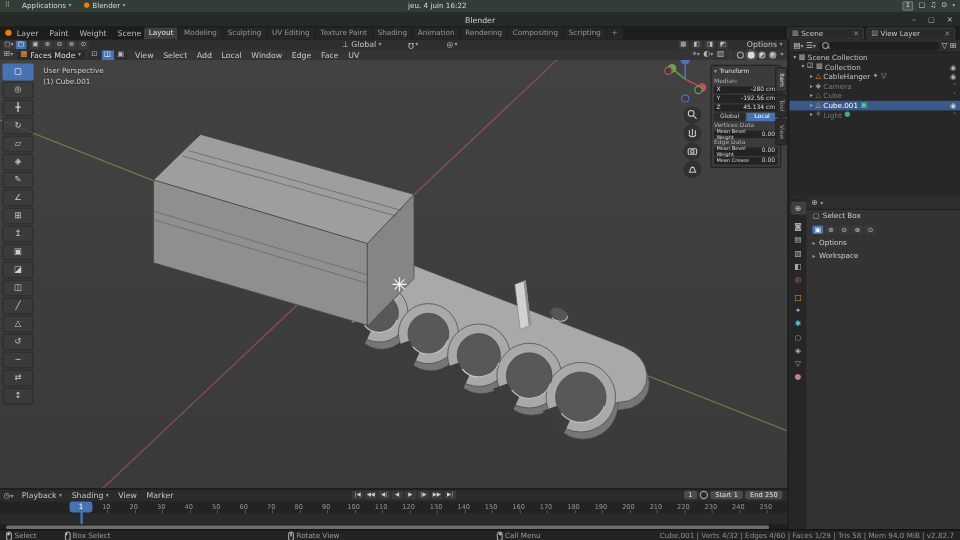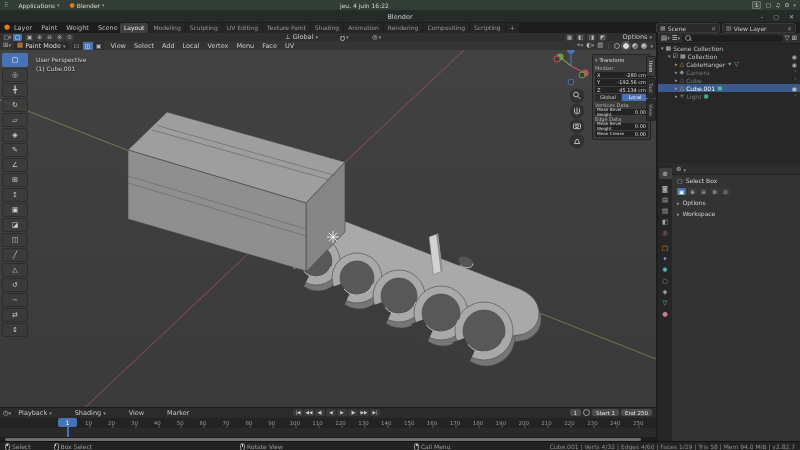--- a/index.html
+++ b/index.html
@@ -225,43 +225,43 @@
     <span class="flex abs" style="right:4px;gap:2px">
       <span>Options</span>
         <span class="caret">▾</span>
     </span>
   </div>
 
   <div id="vp-header" class="abs flex">
     <span class="ico" style="margin-left:3px;color:#b0b0b0">⊞<span class="caret">▾</span></span>
     <span id="mode-dd">
       <span class="ico" style="color:#e8913c">▦</span>
-      <span>Paint Mode</span>
+      <span>Faces Mode</span>
         <span class="caret">▾</span>
     </span>
     <span class="flex" style="margin-left:3px;gap:1px">
 
     <span class="sel-mode">
           <span>⊡</span>
         </span>
         <span class="sel-mode active">
           <span>◫</span>
         </span>
         <span class="sel-mode">
           <span>▣</span>
         </span>
       </span>
     <span id="vp-menus">
 
     <span>View</span>
         <span>Select</span>
         <span>Add</span>
         <span>Local</span>
-        <span>Vertex</span>
-        <span>Menu</span>
+        <span>Window</span>
+        <span>Edge</span>
         <span>Face</span>
         <span>UV</span>
       </span>
     <span id="vp-right">
       <span class="ico">⌖<span class="caret">▾</span></span>
       <span class="ico">◐<span class="caret">▾</span></span>
       <span class="ico">▥</span>
       <span class="vsep"></span>
       <span class="shade-dot"></span>
       <span class="shade-dot solid"></span>
@@ -643,21 +643,21 @@
           <span class="caret">▸</span>
             <span>Workspace</span>
         </div>
       </div>
     </div>
   </div>
 
   <div id="timeline" class="abs">
     <div id="tl-header">
       <span class="ico">◷<span class="caret">▾</span></span>
-      <span class="flex" style="gap:23px">
+      <span class="flex" style="gap:8px">
 
       <span class="flex" style="gap:2px">
             <span>Playback</span>
             <span class="caret opt">▾</span>
           </span>
           <span class="flex" style="gap:2px">
             <span>Shading</span>
             <span class="caret opt">▾</span>
           </span>
           <span class="flex" style="gap:2px">

